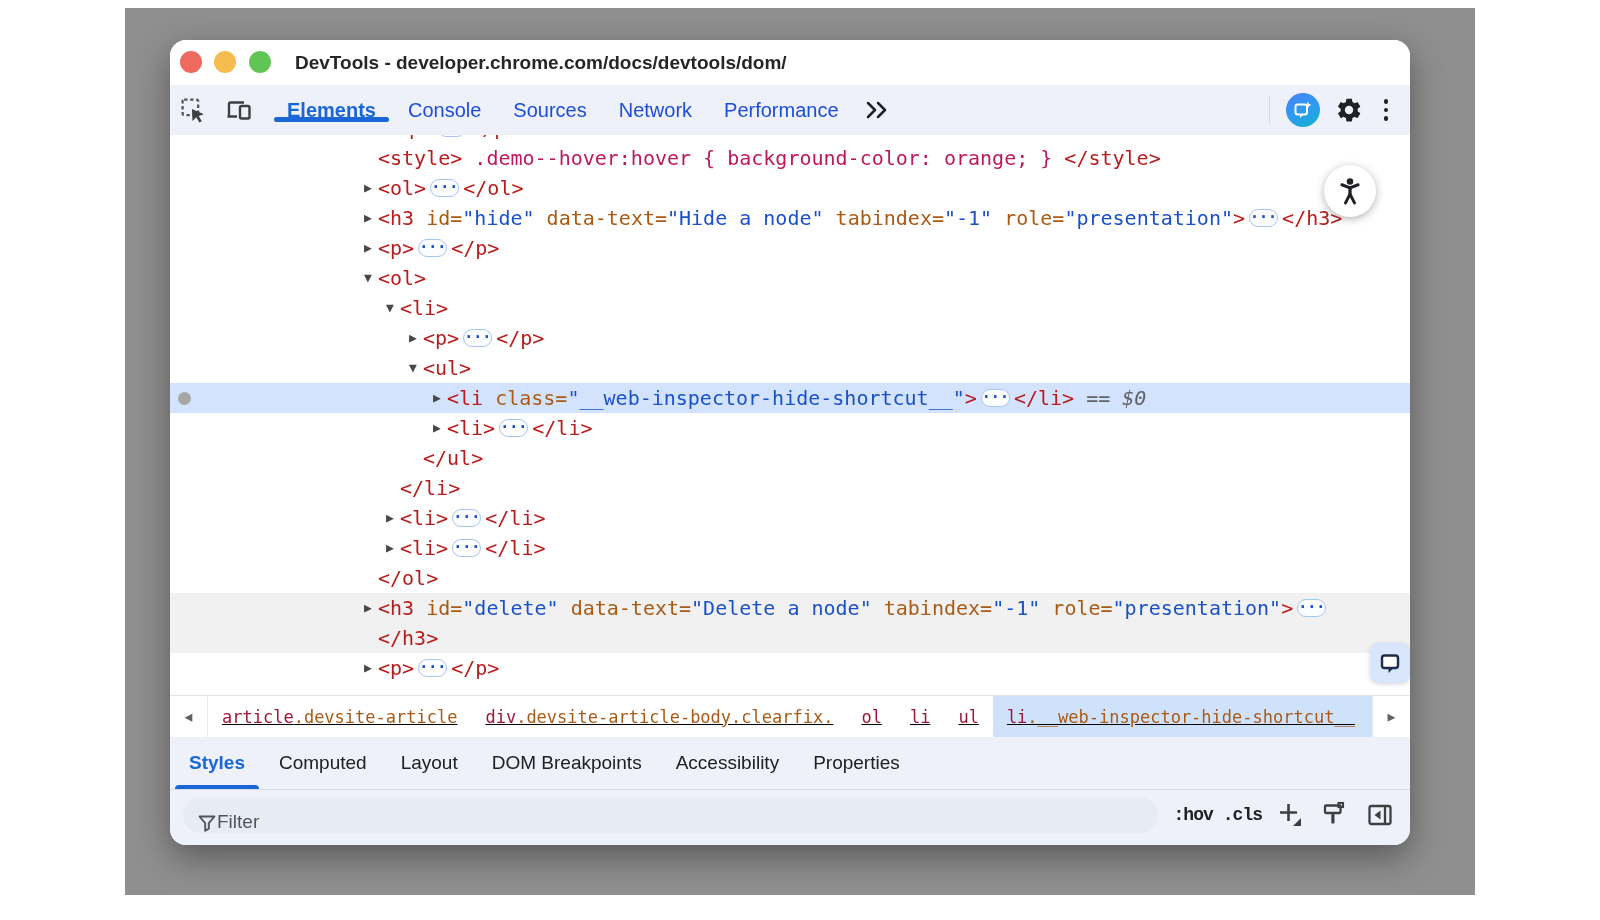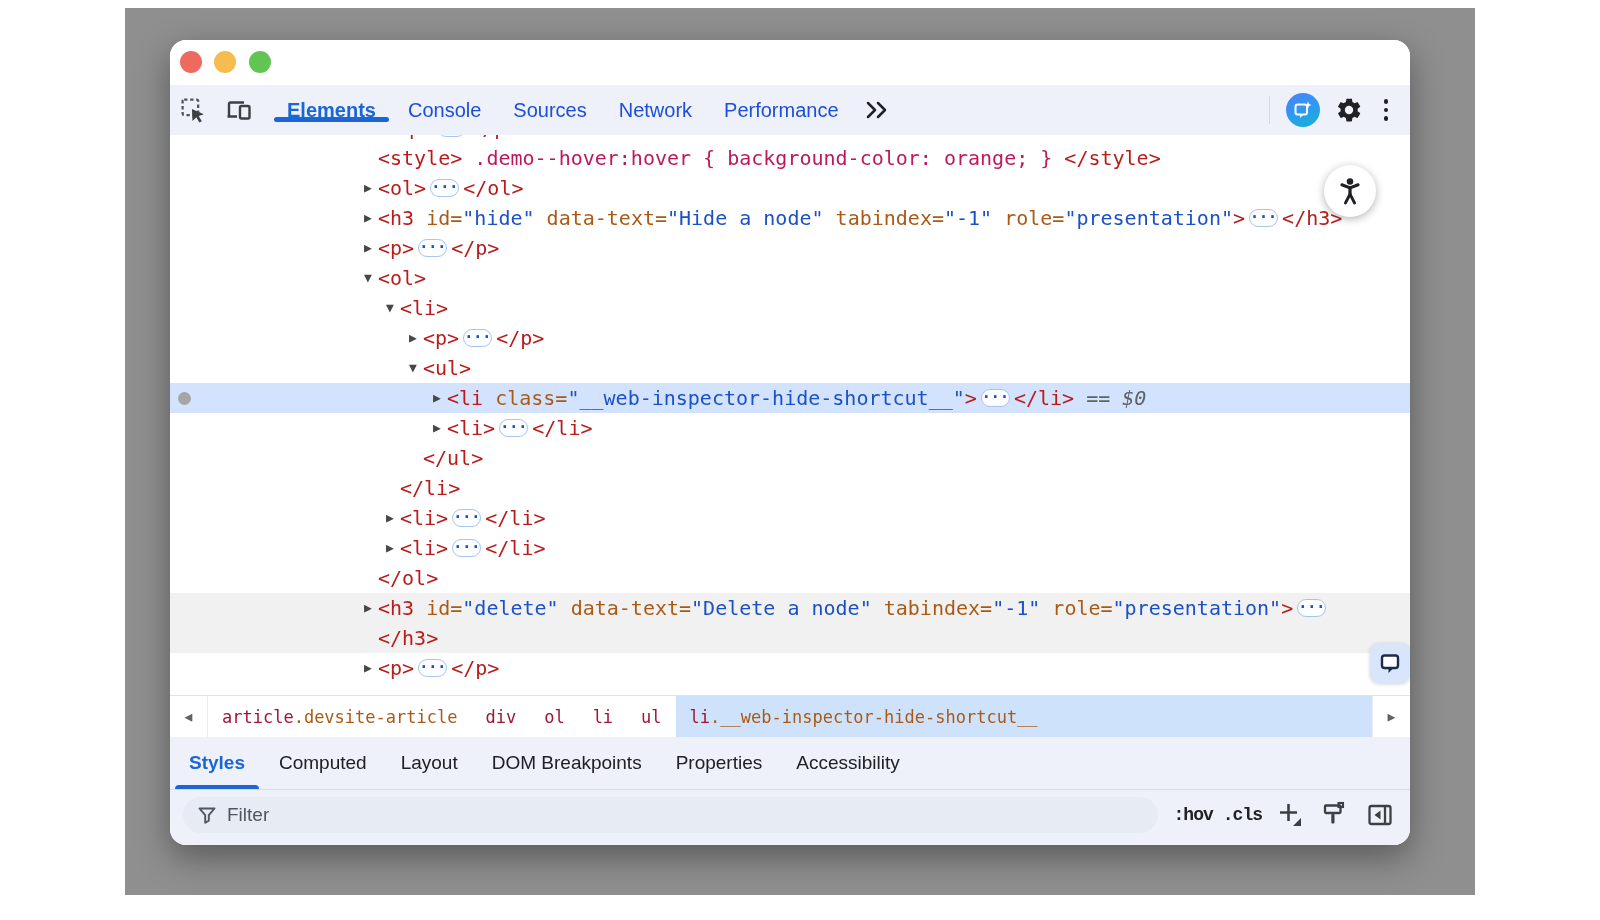--- a/index.html
+++ b/index.html
@@ -75,54 +75,55 @@
   }
 
   
   .crumbbar {
     height:42px; flex:0 0 auto; background:#ffffff; display:flex; align-items:stretch;
     border-top:1px solid #e0e3e8; font-family:"DejaVu Sans Mono", monospace; font-size:17px;
   }
   .crumb-nav { width:38px; flex:0 0 auto; display:flex; align-items:center; justify-content:center; color:#5f6368; font-size:13px; cursor:pointer; background:#fff; }
   .crumb-nav.left { border-right:1px solid #ececec; }
   .crumb-nav.right { border-left:1px solid #ececec; }
-  .crumb-list { display:flex; align-items:stretch; flex:1 1 auto; overflow:hidden; }
+  .crumb-list { display:flex; align-items:stretch; flex:1 1 auto; overflow:hidden;text-decoration:underline; }
   .crumb { display:flex; align-items:center; padding:0 14px; white-space:nowrap; cursor:pointer; }
   .crumb.selected { background:#cfe2fc; flex:1; }
   .crumb .ct { color:#a01437; }
   .crumb .cc { color:#aa5a14; }
 
   
   .tabsbar { height:53px; flex:0 0 auto; background:#eef1f9; display:flex; align-items:stretch; padding-left:2px; border-bottom:1px solid #d8dce3; }
   .stab { display:flex; align-items:center; padding:0 17px; font-size:19px; color:#202124; position:relative; cursor:pointer; white-space:nowrap; }
   .stab.active { color:#1a66d6; font-weight:bold; }
   .stab.active::after { content:""; position:absolute; left:3px; right:3px; bottom:0; height:4px; border-radius:4px 4px 0 0; background:#1a66d6; }
 
   
   .filterbar { height:55px; flex:0 0 auto; background:#eef1f9; display:flex; align-items:center; padding:0 12px 6px 13px; }
   .filter-input {
     flex:1 1 auto; height:36px; border-radius:18px; background:#e7ebf3;
-    display:flex; align-items:center; padding:0 14px; gap:10px; cursor:text;
+    display:flex; align-items:flex-end; padding:0 14px; cursor:text;
   }
   .filter-input .ph { color:#51555c; font-size:19px; }
   .fctrl { display:flex; align-items:center; gap:10px; margin-left:16px; }
   .ftxt { font-size:18px; font-weight:bold; color:#202124; font-family:Liberation Mono, monospace; letter-spacing:-1px; cursor:pointer; }
   .fic { display:flex; align-items:center; justify-content:center; padding:0 4px; cursor:pointer; }
 </style>
 </head>
 <body>
 
 <div class="backdrop"></div>
 
 <div class="window">
 
   <div class="titlebar">
     <span class="light" style="left: 10px; background: rgb(238, 106, 95);" id="light-r"></span>
     <span class="light" style="left: 44px; background: rgb(245, 189, 79);" id="light-y"></span>
     <span class="light" style="left: 79px; background: rgb(97, 197, 84);" id="light-g"></span>
+    <span class="title">DevTools - developer.chrome.com/docs/devtools/dom/</span>
   </div>
 
   <div class="toolbar">
     <span class="tbicon">
       <svg width="27" height="27" viewBox="0 0 26 26">
         <rect x="2.5" y="2.5" width="15" height="15" rx="1.5" fill="none" stroke="#51555c" stroke-width="2.2" stroke-dasharray="3.2 2.6"></rect>
         <path d="M11.5 11.5 L23 16.5 L18 18.2 L21 23.4 L18.6 24.6 L15.8 19.4 L12 23 Z" fill="#3c4043"></path>
       </svg>
     </span>
     <span class="tbicon">
@@ -217,20 +218,21 @@
 
   <div class="crumbbar">
     <span class="crumb-nav left">◀</span>
     <div class="crumb-list" id="crumb-list">
         <div class="crumb">
           <span class="ct">article</span>
           <span class="cc">.devsite-article</span>
         </div>
         <div class="crumb">
           <span class="ct">div</span>
+          <span class="cc">.devsite-article-body.clearfix.</span>
         </div>
         <div class="crumb">
           <span class="ct">ol</span>
         </div>
         <div class="crumb">
           <span class="ct">li</span>
         </div>
         <div class="crumb">
           <span class="ct">ul</span>
         </div>
@@ -249,24 +251,24 @@
       <div class="stab">
         <span>Computed</span>
       </div>
       <div class="stab">
         <span>Layout</span>
       </div>
       <div class="stab">
         <span>DOM Breakpoints</span>
       </div>
       <div class="stab">
+        <span>Accessibility</span>
+      </div>
+      <div class="stab">
         <span>Properties</span>
-      </div>
-      <div class="stab">
-        <span>Accessibility</span>
       </div>
     </div>
 
   <div class="filterbar">
     <div class="filter-input">
       <span style="display:flex;">
         <svg width="20" height="20" viewBox="0 0 20 20">
           <path d="M2.5 3.5 H17.5 L11.8 10.2 V15.6 L8.2 17.8 V10.2 Z" fill="none" stroke="#51555c" stroke-width="1.9" stroke-linejoin="round"></path>
         </svg>
       </span>

